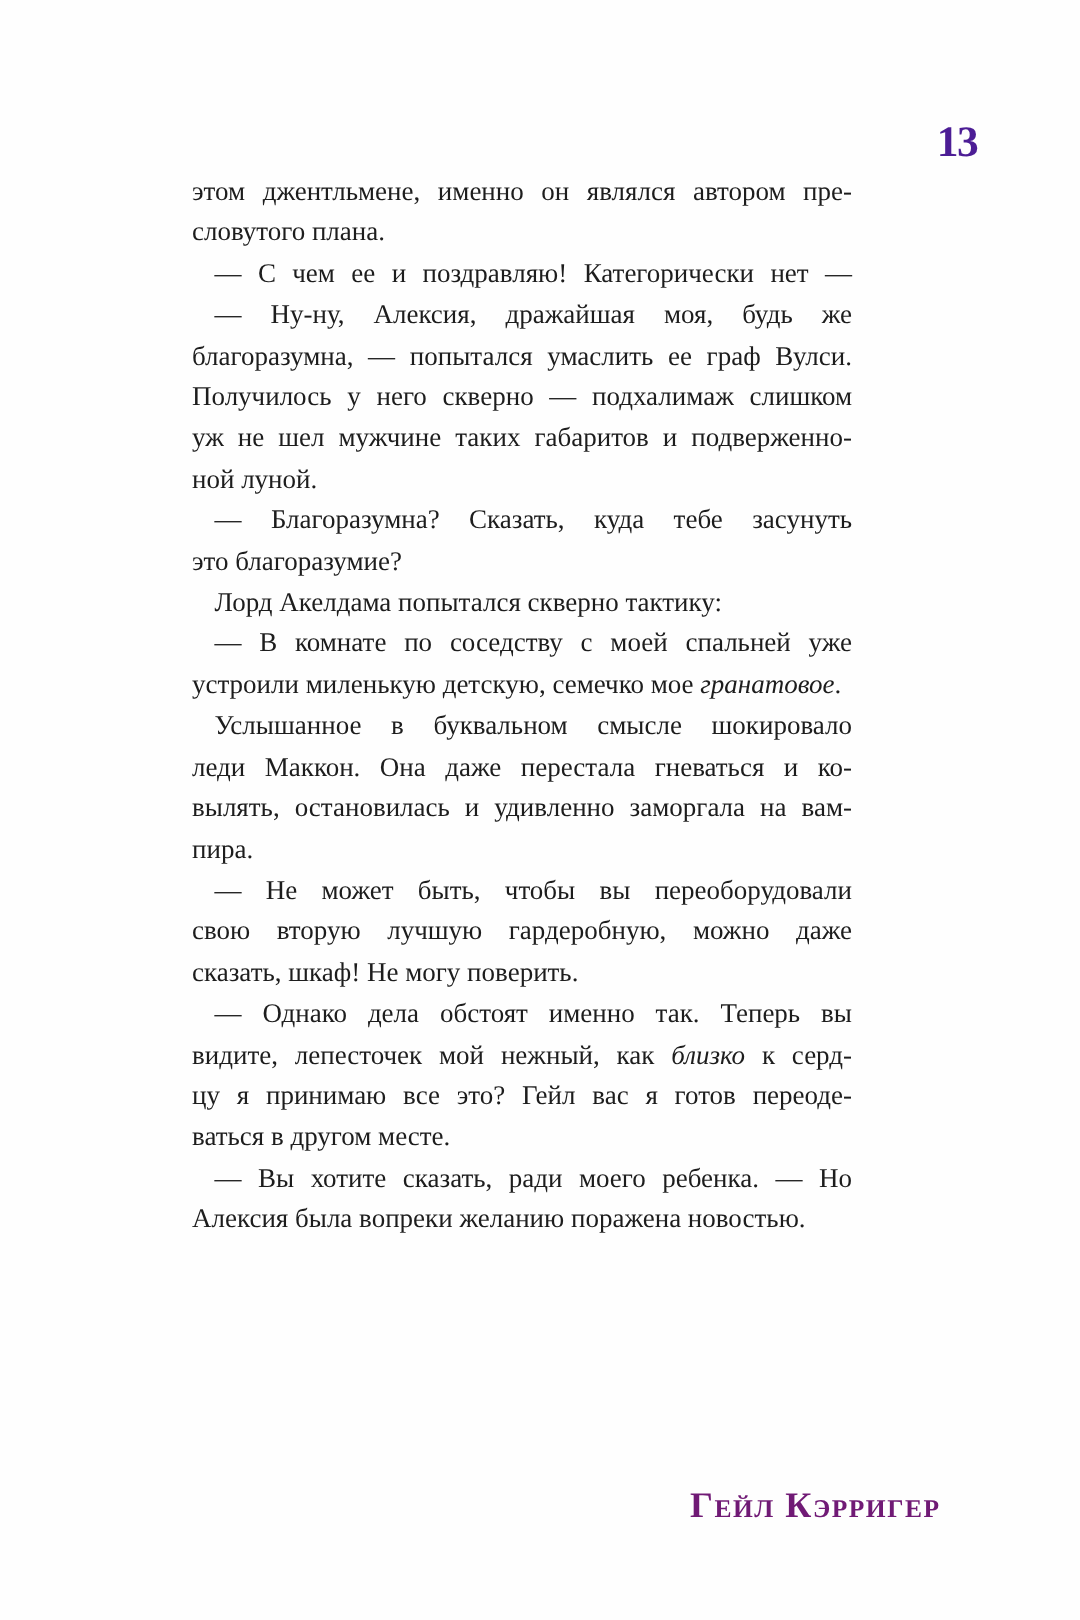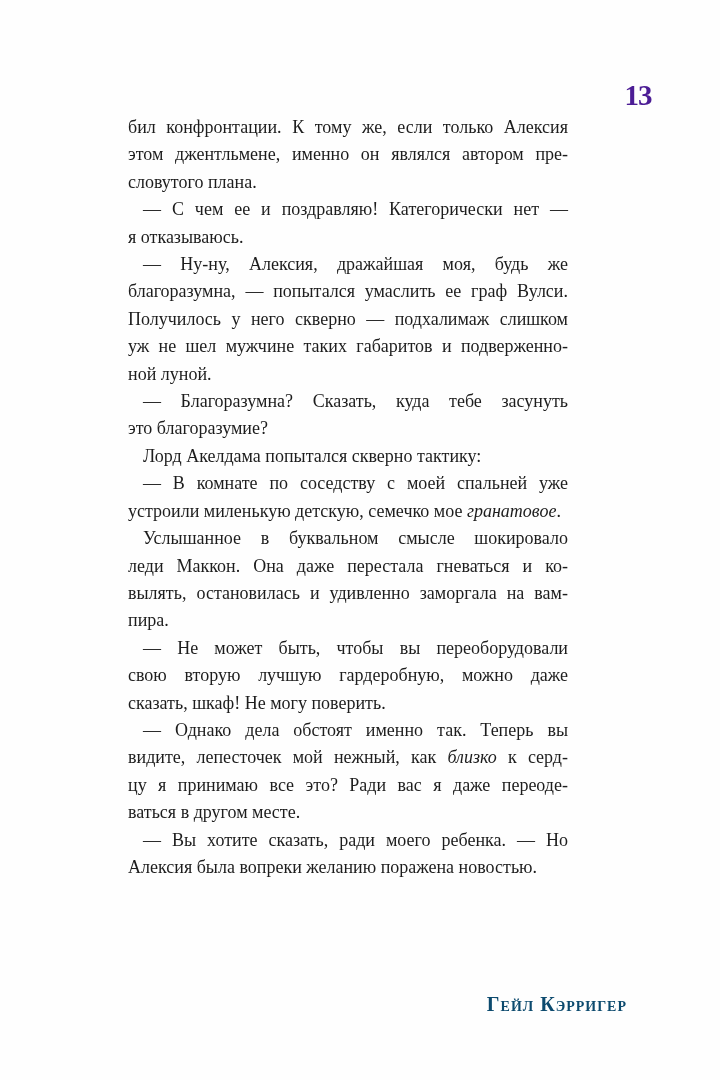--- a/index.html
+++ b/index.html
@@ -49,58 +49,56 @@
   }
   .line i {
     font-style: italic;
   }
   .running-footer {
     position: absolute;
     top: 994px;
     right: 93px;
     font-variant: small-caps;
     font-weight: 700;
-    font-size: 20px;
+    font-size: 24px;
     line-height: 20px;
     letter-spacing: 1px;
-    color: #0c4a6e;
+    color: #701a75;
     white-space: nowrap;
   }
 </style>
 </head>
 <body>
 
 <div class="page">
   <div class="folio">13</div>
 
   <div class="body-text">
-      <div class="line">бил конфронтации. К тому же, если только Алексия</div>
       <div class="line">этом джентльмене, именно он являлся автором пре-</div>
       <div class="line last">словутого плана.</div>
       <div class="line indent">— С чем ее и поздравляю! Категорически нет —</div>
-      <div class="line last">я отказываюсь.</div>
       <div class="line indent">— Ну-ну, Алексия, дражайшая моя, будь же</div>
       <div class="line">благоразумна, — попытался умаслить ее граф Вулси.</div>
       <div class="line">Получилось у него скверно — подхалимаж слишком</div>
       <div class="line">уж не шел мужчине таких габаритов и подверженно-</div>
       <div class="line last">ной луной.</div>
       <div class="line indent">— Благоразумна? Сказать, куда тебе засунуть</div>
       <div class="line last">это благоразумие?</div>
       <div class="line indent last">Лорд Акелдама попытался скверно тактику:</div>
       <div class="line indent">— В комнате по соседству с моей спальней уже</div>
       <div class="line last">устроили миленькую детскую, семечко мое <i>гранатовое</i>.</div>
       <div class="line indent">Услышанное в буквальном смысле шокировало</div>
       <div class="line">леди Маккон. Она даже перестала гневаться и ко-</div>
       <div class="line">вылять, остановилась и удивленно заморгала на вам-</div>
       <div class="line last">пира.</div>
       <div class="line indent">— Не может быть, чтобы вы переоборудовали</div>
       <div class="line">свою вторую лучшую гардеробную, можно даже</div>
       <div class="line last">сказать, шкаф! Не могу поверить.</div>
       <div class="line indent">— Однако дела обстоят именно так. Теперь вы</div>
       <div class="line">видите, лепесточек мой нежный, как <i>близко</i> к серд-</div>
-      <div class="line">цу я принимаю все это? Ради вас я даже переоде-</div>
+      <div class="line">цу я принимаю все это? Гейл вас я готов переоде-</div>
       <div class="line last">ваться в другом месте.</div>
       <div class="line indent">— Вы хотите сказать, ради моего ребенка. — Но</div>
       <div class="line last">Алексия была вопреки желанию поражена новостью.</div>
     </div>
 
   <div class="running-footer">Гейл Кэрригер</div>
 </div>
 
 </body></html>

